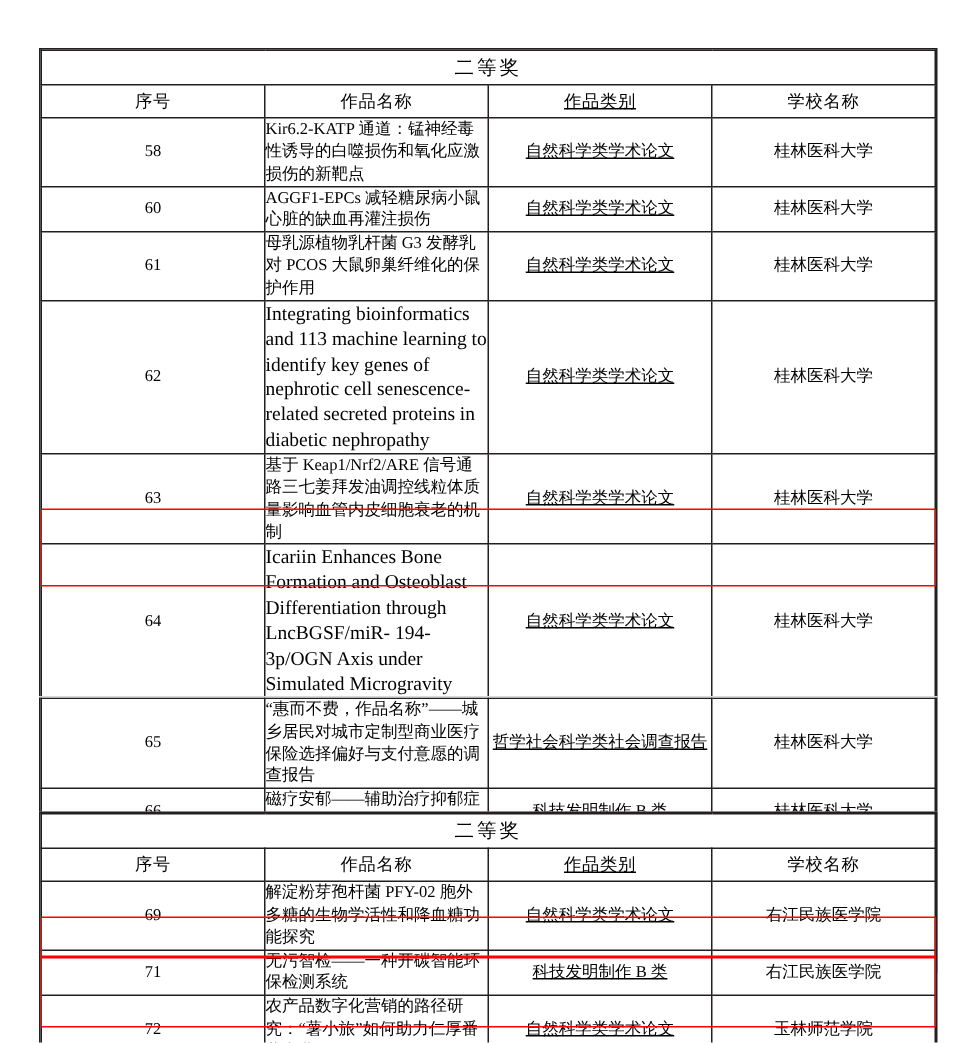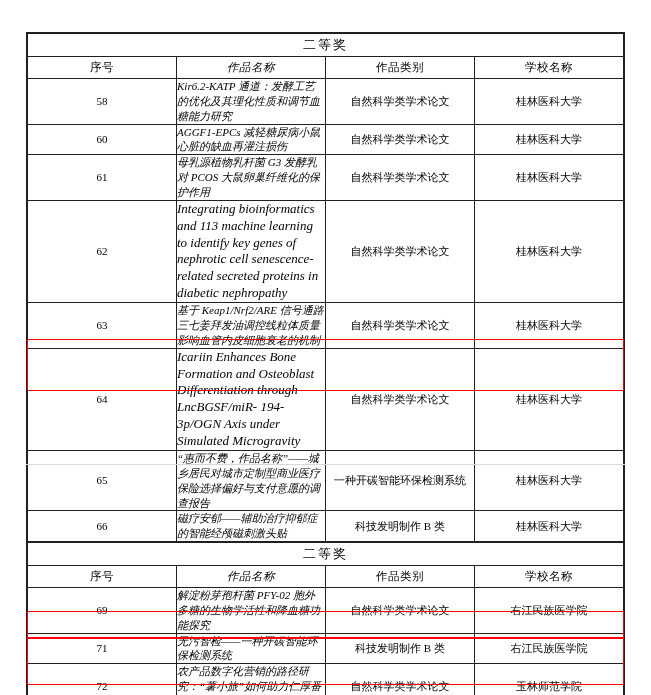--- a/index.html
+++ b/index.html
@@ -65,26 +65,26 @@
   }
   .c-no {
     width: 34px;
     text-align: center;
     font-size: 11px;
   }
   .c-name {
     width: 316px;
     text-align: left;
     padding: 3px 6px 3px 8px;
-    font-style: italic;
   }
   .c-cat {
     width: 128px;
     text-align: center;
     padding: 3px 2px;
+    text-decoration: underline;
   }
   .c-school {
     width: 117px;
     text-align: center;
     padding: 3px 2px;
     margin-left: 40px;
   }
   .c-name.en {
     font-family: "Liberation Serif", serif;
     font-size: 13px;
@@ -142,21 +142,21 @@
       <tr class="head-row">
         <td class="c-no">序号</td>
         <td class="c-name" style="text-align:center">作品名称</td>
         <td class="c-cat">作品类别</td>
         <td class="c-school">学校名称</td>
       </tr>
 
 
       <tr class="body-row row-h1">
         <td class="c-no">58</td>
-        <td class="c-name">Kir6.2-KATP 通道：发酵工艺的优化及其理化性质和调节血糖能力研究</td>
+        <td class="c-name">Kir6.2-KATP 通道：锰神经毒性诱导的白噬损伤和氧化应激损伤的新靶点</td>
         <td class="c-cat">自然科学类学术论文</td>
         <td class="c-school">桂林医科大学</td>
       </tr>
 
 
       <tr class="body-row row-h1">
         <td class="c-no">60</td>
         <td class="c-name">AGGF1-EPCs 减轻糖尿病小鼠心脏的缺血再灌注损伤</td>
         <td class="c-cat">自然科学类学术论文</td>
         <td class="c-school">桂林医科大学</td>
@@ -186,21 +186,21 @@
       <tr class="body-row row-h2">
         <td class="c-no">64</td>
         <td class="c-name en">Icariin Enhances Bone Formation and Osteoblast Differentiation through LncBGSF/miR- 194-3p/OGN Axis under Simulated Microgravity</td>
         <td class="c-cat">自然科学类学术论文</td>
         <td class="c-school">桂林医科大学</td>
       </tr>
 
       <tr class="body-row row-h2">
         <td class="c-no">65</td>
         <td class="c-name">“惠而不费，作品名称”——城乡居民对城市定制型商业医疗保险选择偏好与支付意愿的调查报告</td>
-        <td class="c-cat">一种开碳智能环保检测系统</td>
+        <td class="c-cat">哲学社会科学类社会调查报告</td>
         <td class="c-school">桂林医科大学</td>
       </tr>
 
       <tr class="body-row row-h1">
         <td class="c-no">66</td>
         <td class="c-name">磁疗安郁——辅助治疗抑郁症的智能经颅磁刺激头贴</td>
         <td class="c-cat">科技发明制作 B 类</td>
         <td class="c-school">桂林医科大学</td>
       </tr>
 

